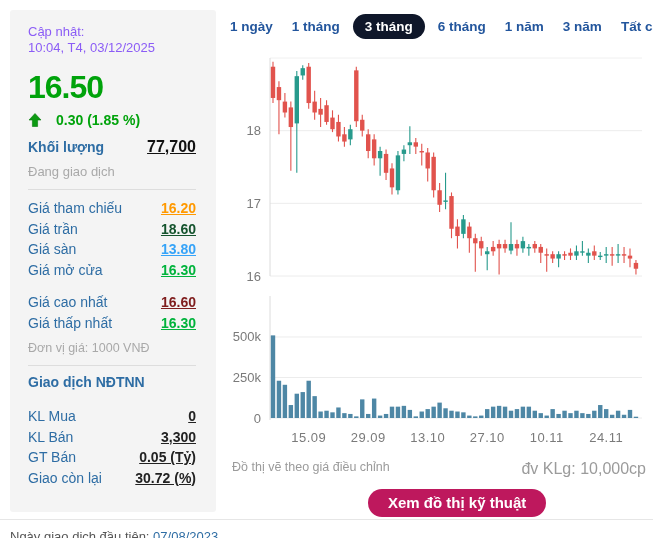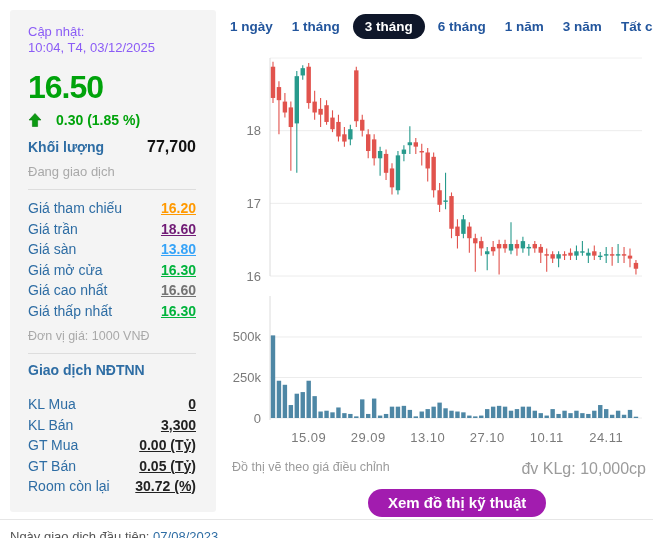--- a/index.html
+++ b/index.html
@@ -10,42 +10,42 @@
   
   .panel{position:absolute;left:10px;top:10px;width:206px;height:502px;
          background:#f4f4f4;border-radius:3px;box-sizing:border-box;
          padding:14px 20px 10px 18px;}
   .updated{font-size:13px;color:#8b5cf6;line-height:16px;}
   .last-price{margin-top:12px;font-size:32px;line-height:38px;font-weight:bold;color:#00a30b;letter-spacing:-1px;}
   .change-row{margin-top:6px;display:flex;align-items:center;gap:14px;color:#00a30b;font-weight:bold;font-size:14px;}
   .kv{display:flex;justify-content:space-between;align-items:baseline;}
   .vol-row{margin-top:10px;}
   .vol-row .k{color:#2e6da4;font-weight:bold;font-size:14px;}
-  .vol-row .v{color:#111;font-weight:bold;font-size:16px;}
+  .vol-row .v{color:#111;font-weight:bold;font-size:16px;text-decoration:underline;}
   .status{margin-top:8px;color:#a9a9a9;font-size:13px;}
   .hr{border:none;border-top:1px solid #ddd;margin:10px 0 8px 0;}
   .rows .kv{line-height:20.5px;font-size:14px;}
   .rows .k{color:#2e6da4;}
   .rows .v{font-weight:bold;color:#222;text-decoration:underline;}
   .unit{margin-top:8px;color:#a9a9a9;font-size:12.5px;}
   .sec-title{color:#2e6da4;font-weight:bold;font-size:14px;margin-bottom:16px;}
 
   
   .tabs{position:absolute;left:224px;top:14px;display:flex;align-items:center;gap:7px;}
   .tab{font-size:13.5px;font-weight:bold;color:#23569d;padding:5px 6px;border-radius:13px;cursor:pointer;white-space:nowrap;}
   .tab.active{background:#0f172a;color:#fff;padding:5px 12px;}
 
   
   #chart{position:absolute;left:222px;top:48px;}
   #chart text{font-family:"Liberation Sans","DejaVu Sans",sans-serif;}
 
   .note-left{position:absolute;left:232px;top:460px;font-size:12.5px;color:#9b9b9b;}
   .note-right{position:absolute;right:7px;top:460px;font-size:16px;color:#9b9b9b;}
   .ta-button{position:absolute;left:368px;top:489px;height:28px;padding:0 20px;
-             background:#a21caf;color:#fff;border:none;border-radius:14px;
+             background:#be185d;color:#fff;border:none;border-radius:14px;
              font-size:15px;font-weight:bold;font-family:inherit;cursor:pointer;line-height:28px;}
   .bottom-divider{position:absolute;left:0;top:519px;width:653px;border-top:1px solid #e6e6e6;}
   .cutoff-line{position:absolute;left:10px;top:529px;font-size:13px;color:#555;white-space:nowrap;}
   .cutoff-line .date{color:#2e6da4;}
 </style>
 </head>
 <body>
 
 <div id="app">
 
@@ -73,33 +73,33 @@
 
     <hr class="hr">
 
     <div class="rows">
       <div class="kv">
         <span class="k">Giá tham chiếu</span>
         <span class="v" style="color: rgb(255, 153, 0);">16.20</span>
       </div>
       <div class="kv">
         <span class="k">Giá trần</span>
-        <span class="v" style="color: #701a75;">18.60</span>
+        <span class="v" style="color: #14532d;">18.60</span>
       </div>
       <div class="kv">
         <span class="k">Giá sàn</span>
         <span class="v" style="color: rgb(53, 163, 248);">13.80</span>
       </div>
       <div class="kv">
         <span class="k">Giá mở cửa</span>
         <span class="v" style="color: rgb(0, 179, 60);">16.30</span>
       </div>
       <div class="kv">
         <span class="k">Giá cao nhất</span>
-        <span class="v" style="color: #737373;">16.60</span>
+        <span class="v" style="color: #7f1d1d; margin-top: 12px;">16.60</span>
       </div>
       <div class="kv">
         <span class="k">Giá thấp nhất</span>
         <span class="v" style="color: rgb(0, 179, 60);">16.30</span>
       </div>
     </div>
 
     <div class="unit">Đơn vị giá: 1000 VNĐ</div>
 
     <hr class="hr">
@@ -108,29 +108,25 @@
     <div class="rows">
       <div class="kv">
         <span class="k">KL Mua</span>
         <span class="v">0</span>
       </div>
       <div class="kv">
         <span class="k">KL Bán</span>
         <span class="v">3,300</span>
       </div>
       <div class="kv">
-        <span class="k">GT Mua</span>
-        <span class="v">0.00 (Tỷ)</span>
-      </div>
-      <div class="kv">
         <span class="k">GT Bán</span>
         <span class="v">0.05 (Tỷ)</span>
       </div>
       <div class="kv">
-        <span class="k">Room còn lại</span>
+        <span class="k">Giao còn lại</span>
         <span class="v">30.72 (%)</span>
       </div>
     </div>
   </div>
 
   <div class="tabs">
     <span class="tab">1 ngày</span>
     <span class="tab">1 tháng</span>
     <span class="tab active">3 tháng</span>
     <span class="tab">6 tháng</span>

